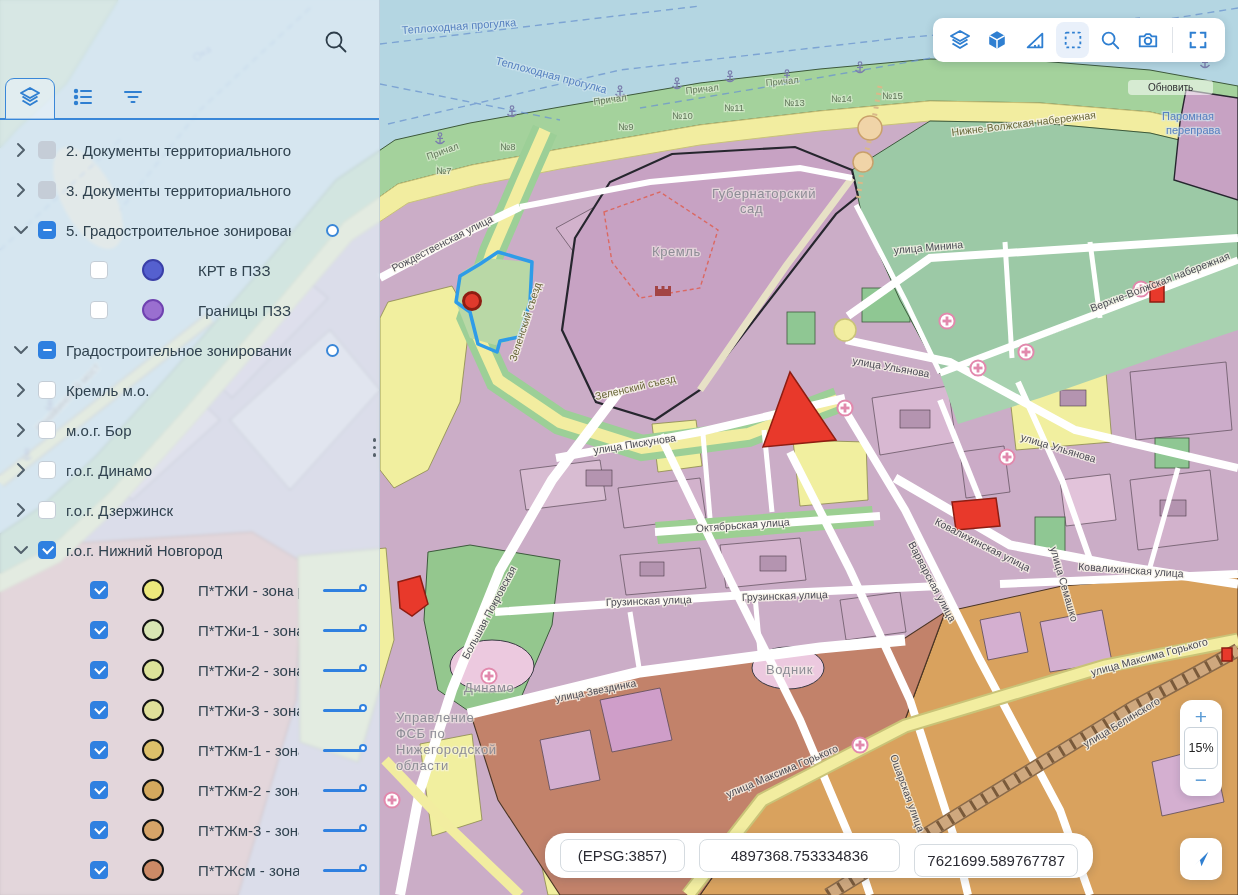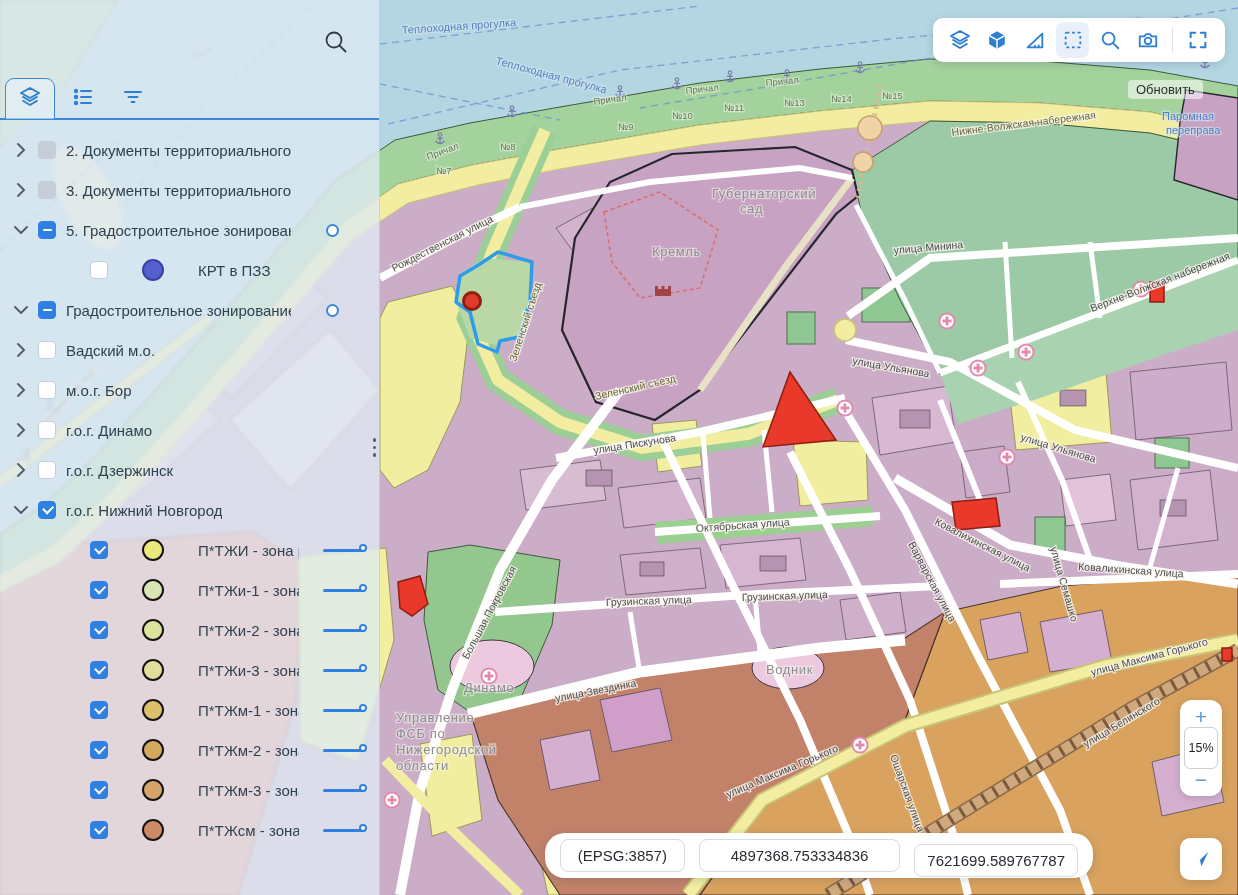--- a/index.html
+++ b/index.html
@@ -48,22 +48,22 @@
   .resize-dots{position:absolute;right:3px;top:438px;display:flex;flex-direction:column;gap:4px;}
   .resize-dots i{width:3.5px;height:3.5px;border-radius:50%;background:#55606a;}
 
   
   .toolbar{position:absolute;left:933px;top:18px;width:292px;height:44px;z-index:20;background:#fff;border-radius:10px;
     box-shadow:0 2px 8px rgba(30,50,80,.18);display:flex;align-items:center;padding:0 8px;}
   .tbtn{width:36px;height:36px;margin:0 2px;border-radius:8px;display:flex;align-items:center;justify-content:center;cursor:pointer;}
   .tbtn.active{background:#e9f0fa;}
   .tb-divider{width:1px;height:26px;background:#dfe3e8;margin:0 6px;}
 
-  .refresh{position:absolute;left:1128px;top:80px;z-index:20;padding:2px 8px;border-radius:4px;
-    background:rgba(255,255,255,.55);color:#2f2f33;font-size:13px;cursor:pointer;}
+  .refresh{position:absolute;left:1128px;top:80px;z-index:20;padding:2px 20px;border-radius:4px;
+    background:rgba(255,255,255,.55);color:#2f2f33;font-size:10px;cursor:pointer;}
 
   
   .zoom-panel{position:absolute;left:1180px;top:700px;width:42px;height:96px;z-index:20;background:#fff;border-radius:12px;
     box-shadow:0 2px 8px rgba(30,50,80,.18);display:flex;flex-direction:column;align-items:center;justify-content:space-between;padding:6px 0;}
   .zbtn{color:#5b9bd5;font-size:21px;line-height:1;cursor:pointer;user-select:none;}
   .zlevel{width:34px;height:44px;border:1px solid #c9d2da;border-radius:6px;display:flex;align-items:center;justify-content:center;
     font-size:12.5px;color:#222;background:#fff;}
   .nav-btn{position:absolute;left:1180px;top:838px;width:42px;height:42px;z-index:20;background:#fff;border-radius:10px;
     box-shadow:0 2px 8px rgba(30,50,80,.18);display:flex;align-items:center;justify-content:center;cursor:pointer;}
 
@@ -402,20 +402,31 @@
     <span class="chev hidden">
       <svg width="10" height="16" viewBox="0 0 10 16" fill="none" stroke="#53616d" stroke-width="2" stroke-linecap="round" stroke-linejoin="round">
               <path d="M2 2 L8 8 L2 14"></path>
             </svg>
     </span>
     <span class="cbx unchecked"></span>
     <span class="zone-dot" style="background: rgb(85, 96, 207); border-color: rgb(58, 63, 168);"></span>
     <span class="lbl">КРТ в ПЗЗ</span>
     <span class="row-ctl"></span>
   </div>
+        <div class="layer-row lvl1">
+    <span class="chev hidden">
+      <svg width="10" height="16" viewBox="0 0 10 16" fill="none" stroke="#53616d" stroke-width="2" stroke-linecap="round" stroke-linejoin="round">
+              <path d="M2 2 L8 8 L2 14"></path>
+            </svg>
+    </span>
+    <span class="cbx unchecked"></span>
+    <span class="zone-dot" style="background: rgb(154, 111, 208); border-color: rgb(111, 66, 176);"></span>
+    <span class="lbl">Границы ПЗЗ</span>
+    <span class="row-ctl"></span>
+  </div>
         <div class="layer-row">
     <span class="chev down">
       <svg width="10" height="16" viewBox="0 0 10 16" fill="none" stroke="#53616d" stroke-width="2" stroke-linecap="round" stroke-linejoin="round">
               <path d="M2 2 L8 8 L2 14"></path>
             </svg>
     </span>
     <span class="cbx indeterminate"></span>
 
     <span class="lbl">Градостроительное зонирование</span>
     <span class="row-ctl">
@@ -423,21 +434,21 @@
           </span>
   </div>
         <div class="layer-row">
     <span class="chev">
       <svg width="10" height="16" viewBox="0 0 10 16" fill="none" stroke="#53616d" stroke-width="2" stroke-linecap="round" stroke-linejoin="round">
               <path d="M2 2 L8 8 L2 14"></path>
             </svg>
     </span>
     <span class="cbx unchecked"></span>
 
-    <span class="lbl">Вадский м.о.</span>
+    <span class="lbl">Кремль м.о.</span>
     <span class="row-ctl"></span>
   </div>
         <div class="layer-row">
     <span class="chev">
       <svg width="10" height="16" viewBox="0 0 10 16" fill="none" stroke="#53616d" stroke-width="2" stroke-linecap="round" stroke-linejoin="round">
               <path d="M2 2 L8 8 L2 14"></path>
             </svg>
     </span>
     <span class="cbx unchecked"></span>
 

